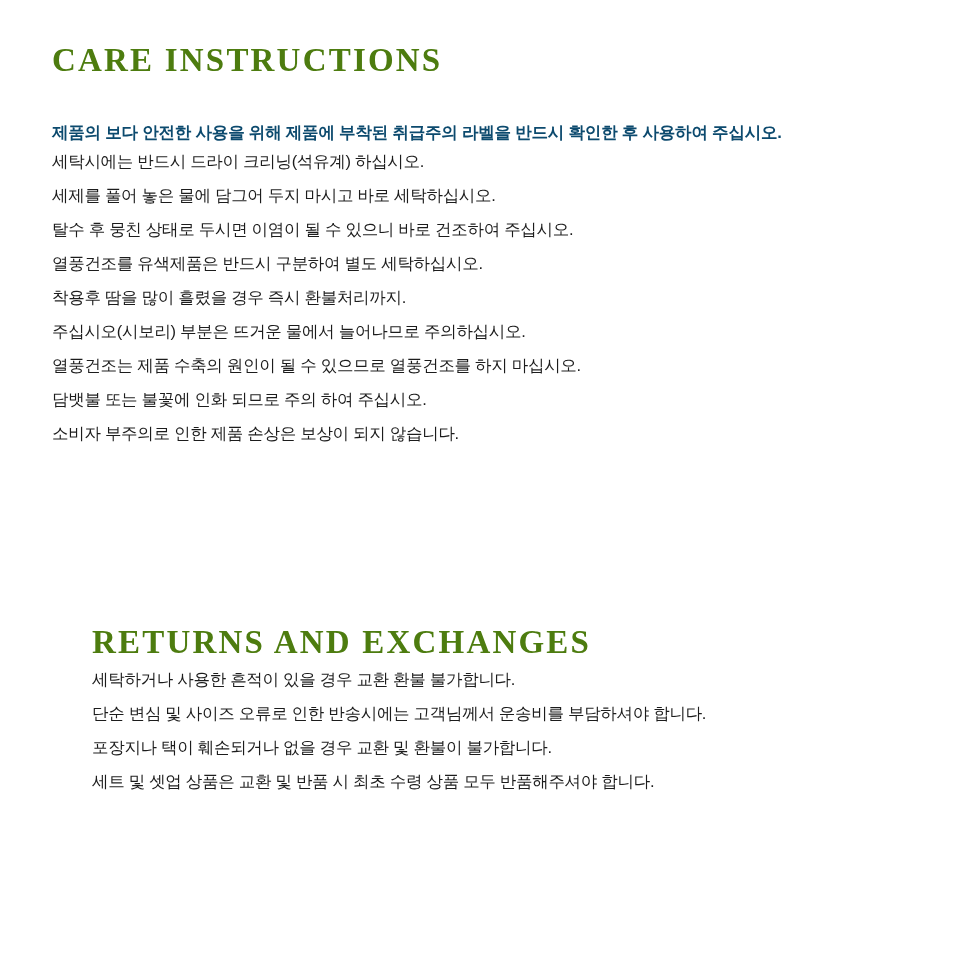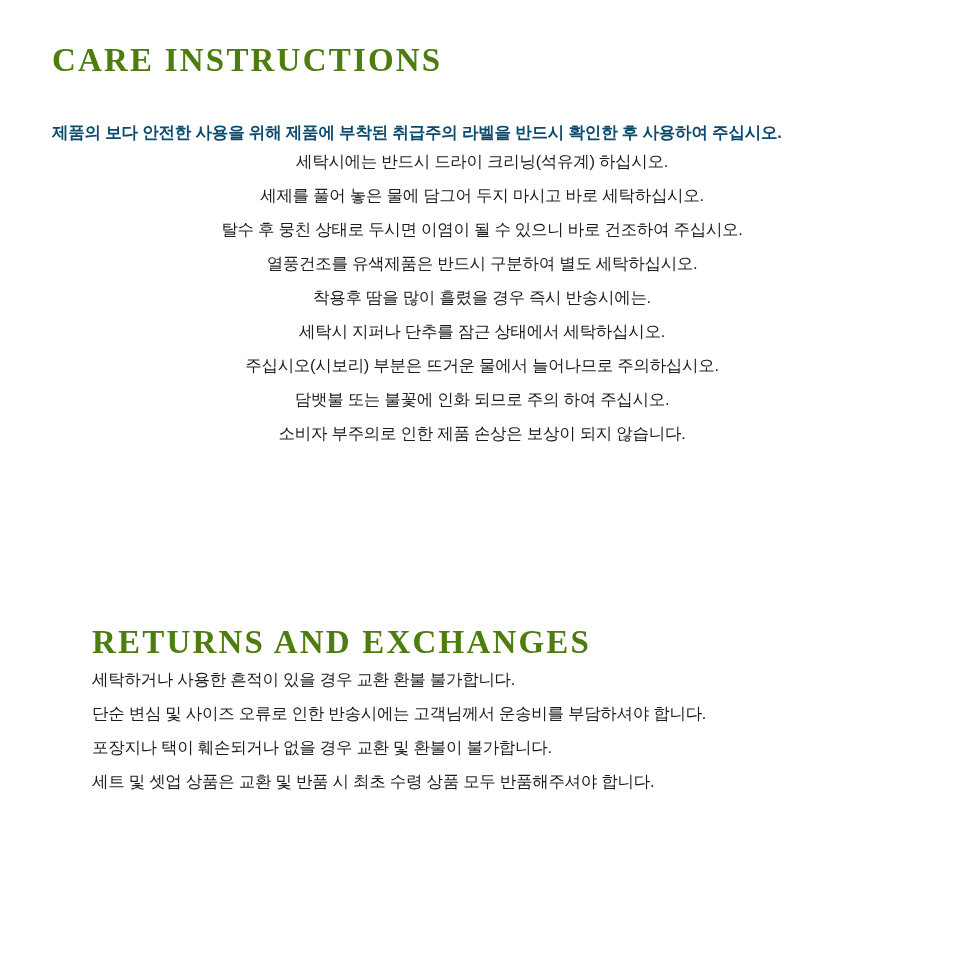--- a/index.html
+++ b/index.html
@@ -53,21 +53,20 @@
     color: #0c4a6e;
     letter-spacing: -0.2px;
   }
   ul.lines {
     list-style: none;
     margin: 0;
     padding: 0;
   }
   .care-lines {
     padding-top: 25px;
-    text-align: center;
   }
   .returns-lines {
     padding-top: 45px;
   }
   ul.lines li {
     font-size: 16.5px;
     line-height: 34px;
     font-weight: 400;
     color: #1c1c1c;
     letter-spacing: -0.3px;
@@ -80,23 +79,23 @@
 <div class="page">
 
   <section class="section-care">
     <h1 class="heading">CARE INSTRUCTIONS</h1>
     <p class="lead">제품의 보다 안전한 사용을 위해 제품에 부착된 취급주의 라벨을 반드시 확인한 후 사용하여 주십시오.</p>
     <ul class="lines care-lines">
       <li>세탁시에는 반드시 드라이 크리닝(석유계) 하십시오.</li>
       <li>세제를 풀어 놓은 물에 담그어 두지 마시고 바로 세탁하십시오.</li>
       <li>탈수 후 뭉친 상태로 두시면 이염이 될 수 있으니 바로 건조하여 주십시오.</li>
       <li>열풍건조를 유색제품은 반드시 구분하여 별도 세탁하십시오.</li>
-      <li>착용후 땀을 많이 흘렸을 경우 즉시 반송시에는.</li>
-      <li>세탁시 지퍼나 단추를 잠근 상태에서 세탁하십시오.</li>
+      <li>착용후 땀을 많이 흘렸을 경우 즉시 환불처리까지.</li>
       <li>주십시오(시보리) 부분은 뜨거운 물에서 늘어나므로 주의하십시오.</li>
+      <li>열풍건조는 제품 수축의 원인이 될 수 있으므로 열풍건조를 하지 마십시오.</li>
       <li>담뱃불 또는 불꽃에 인화 되므로 주의 하여 주십시오.</li>
       <li>소비자 부주의로 인한 제품 손상은 보상이 되지 않습니다.</li>
     </ul>
   </section>
 
   <section class="section-returns">
     <h1 class="heading">RETURNS AND EXCHANGES</h1>
     <ul class="lines returns-lines">
       <li>세탁하거나 사용한 흔적이 있을 경우 교환 환불 불가합니다.</li>
       <li>단순 변심 및 사이즈 오류로 인한 반송시에는 고객님께서 운송비를 부담하셔야 합니다.</li>

